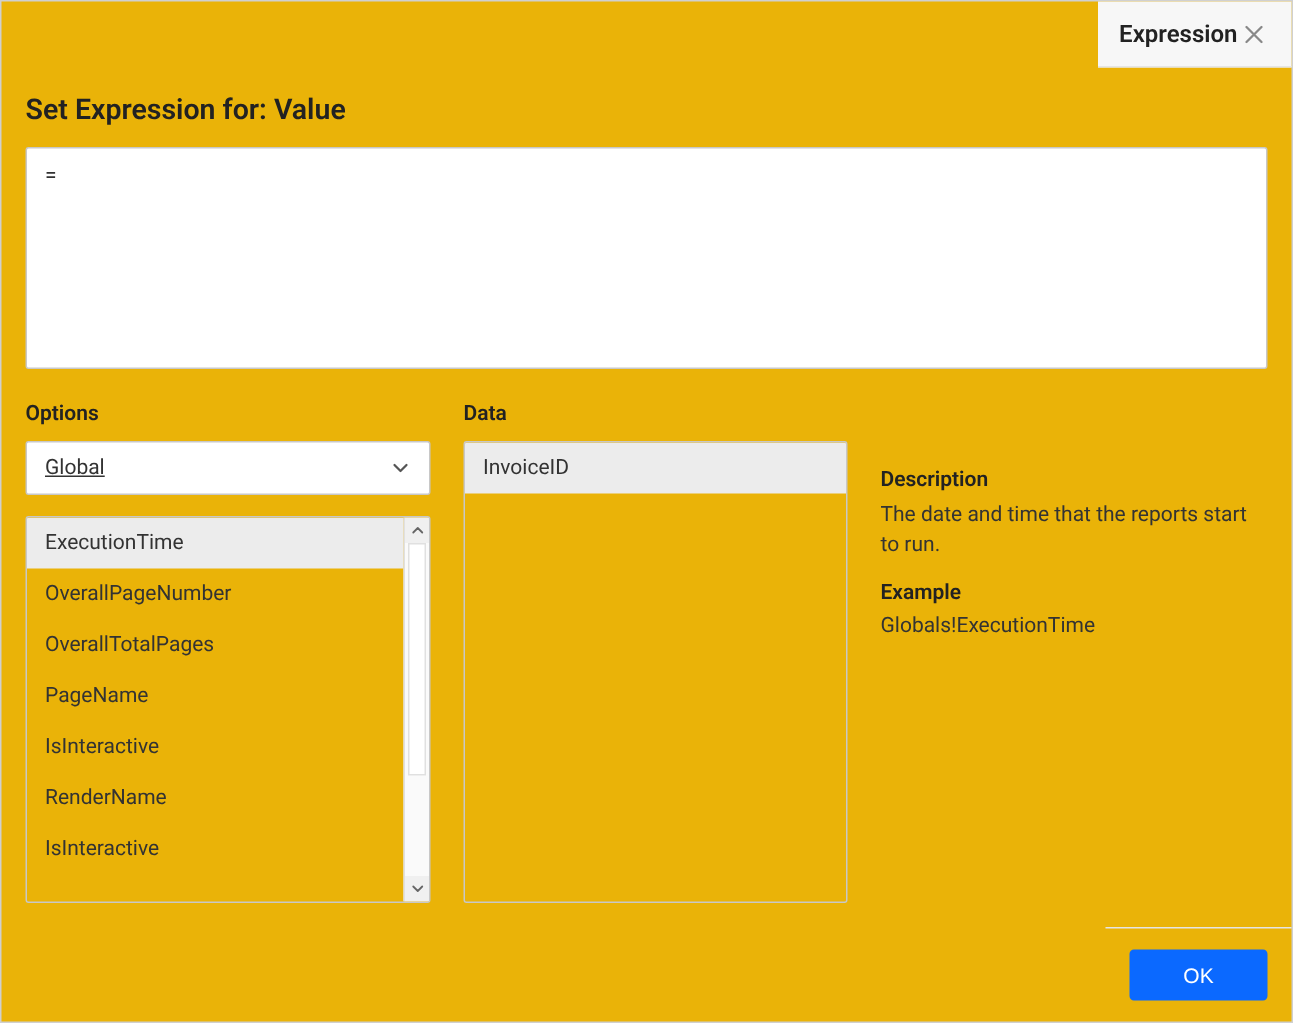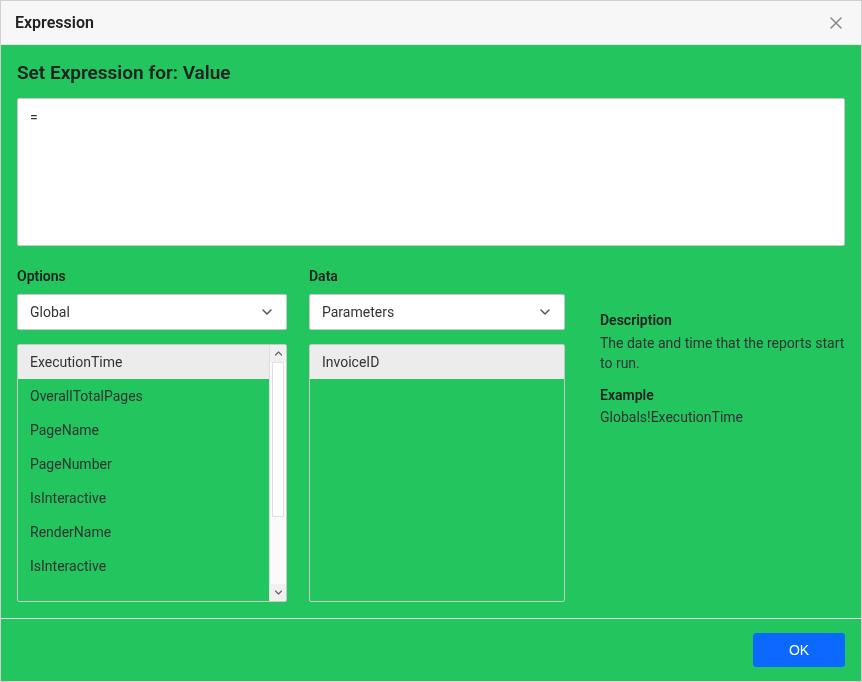--- a/index.html
+++ b/index.html
@@ -12,21 +12,22 @@
     font-size: 14px;
     color: #212529;
     background: #fff;
   }
   .dialog {
     width: 862px;
     height: 682px;
     border: 1px solid #d0d0d0;
     display: flex;
     flex-direction: column;
-    background: #22c55e;
+    background: #eab308;
+    align-items: flex-end;
   }
   .titlebar {
     height: 44px;
     background: #f7f7f7;
     border-bottom: 1px solid #e5e5e5;
     display: flex;
     align-items: center;
     padding: 0 14px;
     justify-content: space-between;
   }
@@ -105,20 +106,21 @@
     display: flex;
     align-items: center;
     padding: 0 12px;
     cursor: pointer;
     background: #fff;
     margin-bottom: 14px;
   }
   .select-wrap .select-value {
     flex: 1;
     color: #333;
+    text-decoration: underline;
   }
   .select-wrap .chevron {
     width: 14px;
     height: 14px;
     display: flex;
     align-items: center;
     justify-content: center;
   }
   .listbox {
     border: 1px solid #c8c8c8;
@@ -168,21 +170,20 @@
     position: absolute;
     left: 2px;
     right: 2px;
     top: 0;
     height: 70%;
     background: #fff;
     border: 1px solid #e0e0e0;
   }
   .desc-block {
     margin-top: 44px;
-    margin-left: 13px;
   }
   .desc-title {
     font-weight: 600;
     font-size: 14px;
     margin-bottom: 6px;
     color: #222;
   }
   .desc-text {
     color: #333;
     line-height: 1.4;
@@ -252,27 +253,27 @@
               </svg>
           </span>
         </div>
 
         <div class="listbox">
           <div class="listbox-inner">
             <div class="list-item selected">
                 <span>ExecutionTime</span>
               </div>
             <div class="list-item">
+                <span>OverallPageNumber</span>
+              </div>
+            <div class="list-item">
                 <span>OverallTotalPages</span>
               </div>
             <div class="list-item">
                 <span>PageName</span>
-              </div>
-            <div class="list-item">
-                <span>PageNumber</span>
               </div>
             <div class="list-item">
                 <span>IsInteractive</span>
               </div>
             <div class="list-item">
                 <span>RenderName</span>
               </div>
             <div class="list-item">
                 <span>IsInteractive</span>
               </div>
@@ -295,28 +296,20 @@
                   </svg>
               </span>
             </div>
           </div>
         </div>
       </div>
 
       <div class="col-data">
         <div class="col-label">Data</div>
 
-        <div class="select-wrap">
-          <span class="select-value">Parameters</span>
-          <span class="chevron">
-            <svg width="12" height="12" viewBox="0 0 12 12">
-                <path d="M2 4 L6 8 L10 4" stroke="#555" stroke-width="1.5" fill="none" stroke-linecap="round" stroke-linejoin="round"></path>
-              </svg>
-          </span>
-        </div>
 
         <div class="listbox">
           <div class="listbox-inner">
             <div class="list-item selected">
                 <span>InvoiceID</span>
               </div>
           </div>
         </div>
       </div>
 

